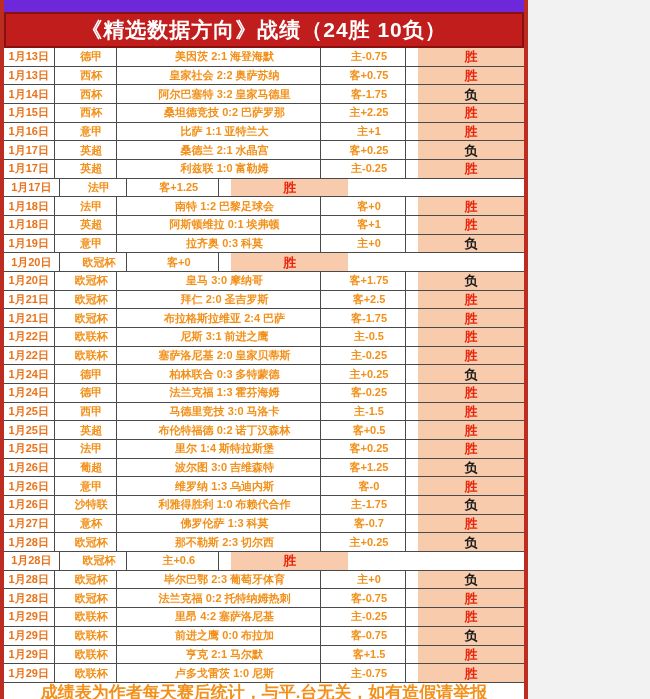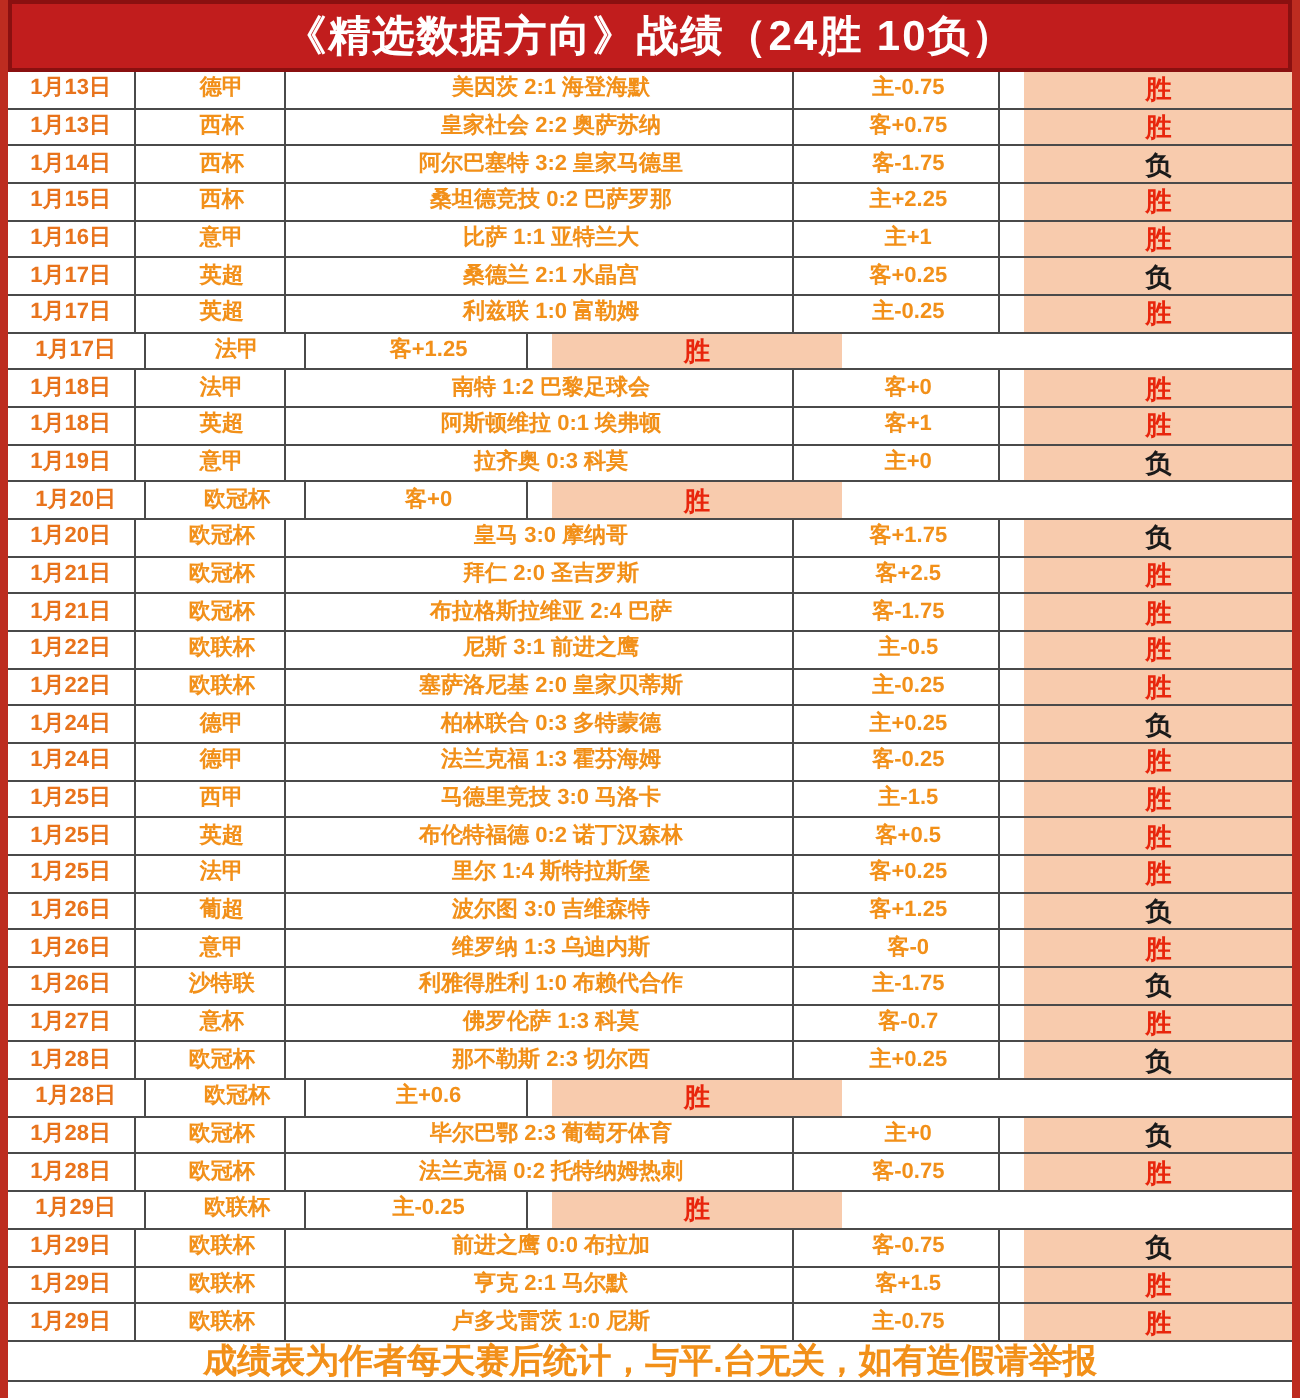--- a/index.html
+++ b/index.html
@@ -2,27 +2,27 @@
 <html style="--header-bg: #c11d1d; --header-border: #8a1010; --outer-border: #bd2c20; --grid: #4a4a4a; --orange-text: #f29019; --date-text: #e8731c; --win-text: #e8250c; --loss-text: #1a1a1a; --result-bg: #f8cbad;"><head>
 <meta charset="utf-8">
 <style>
   html,body{margin:0;padding:0;background:#f2f2f2;}
   body{
     width:650px;height:699px;overflow:hidden;
     font-family:"Liberation Sans","DejaVu Sans",sans-serif;
     box-sizing:border-box;
   }
   .frame{
-    width:650px;height:699px;
+    width:528px;height:699px;
     box-sizing:border-box;
     background:#6d28d9;
     border-left:4px solid var(--outer-border,#bd2c20);
     border-right:4px solid var(--outer-border,#bd2c20);
     display:flex;flex-direction:column;
-    padding-top:0;
+    padding-top:12px;
   }
   .title-bar{
     height:36px;flex:none;
     background:var(--header-bg,#c11d1d);
     border:2px solid var(--header-border,#8a1010);
     box-sizing:border-box;
     display:flex;align-items:center;justify-content:center;
     color:#fff;font-weight:bold;font-size:21px;letter-spacing:1px;
   }
   .tbl{flex:none;display:flex;flex-direction:column;}
@@ -304,20 +304,21 @@
     <div class="cell date">1月28日</div>
     <div class="cell league">欧冠杯</div>
     <div class="cell match">法兰克福 0:2 托特纳姆热刺</div>
     <div class="cell handicap">客-0.75</div>
     <div class="cell result win">胜</div>
   </div>
 
   <div class="row">
     <div class="cell date">1月29日</div>
     <div class="cell league">欧联杯</div>
+    <div class="cell match">里昂 4:2 塞萨洛尼基</div>
     <div class="cell handicap">主-0.25</div>
     <div class="cell result win">胜</div>
   </div>
 
   <div class="row">
     <div class="cell date">1月29日</div>
     <div class="cell league">欧联杯</div>
     <div class="cell match">前进之鹰 0:0 布拉加</div>
     <div class="cell handicap">客-0.75</div>
     <div class="cell result loss">负</div>

